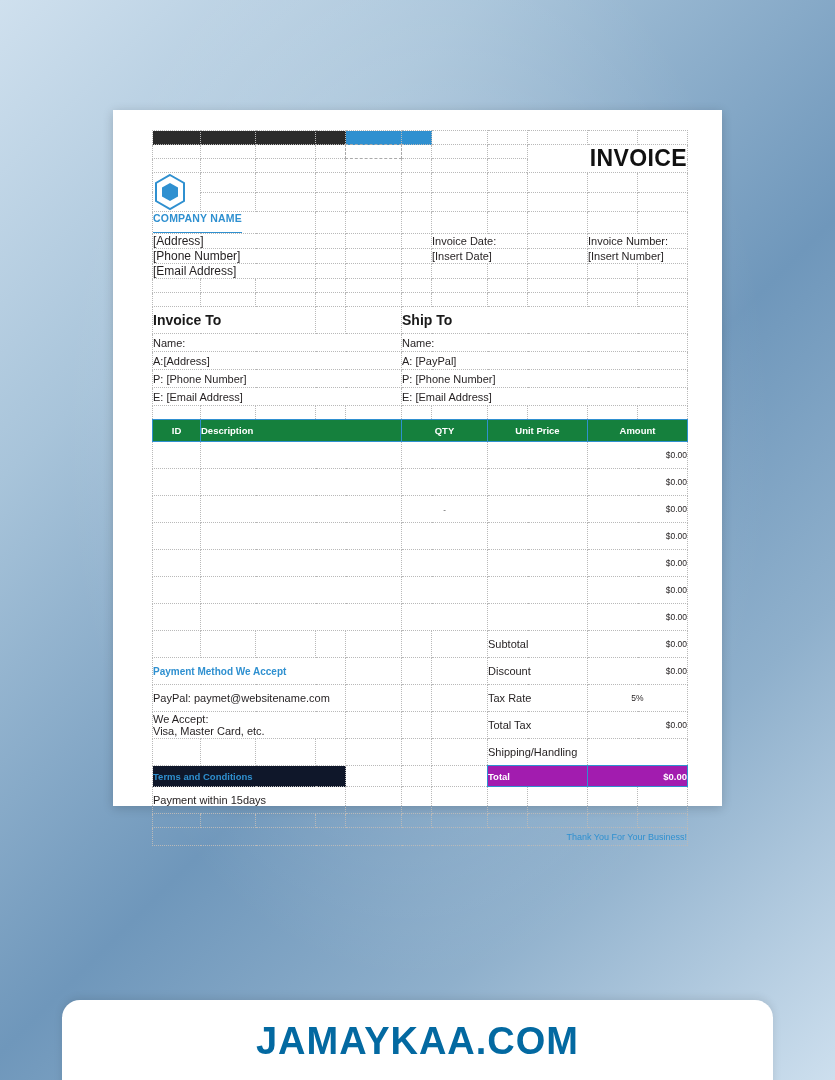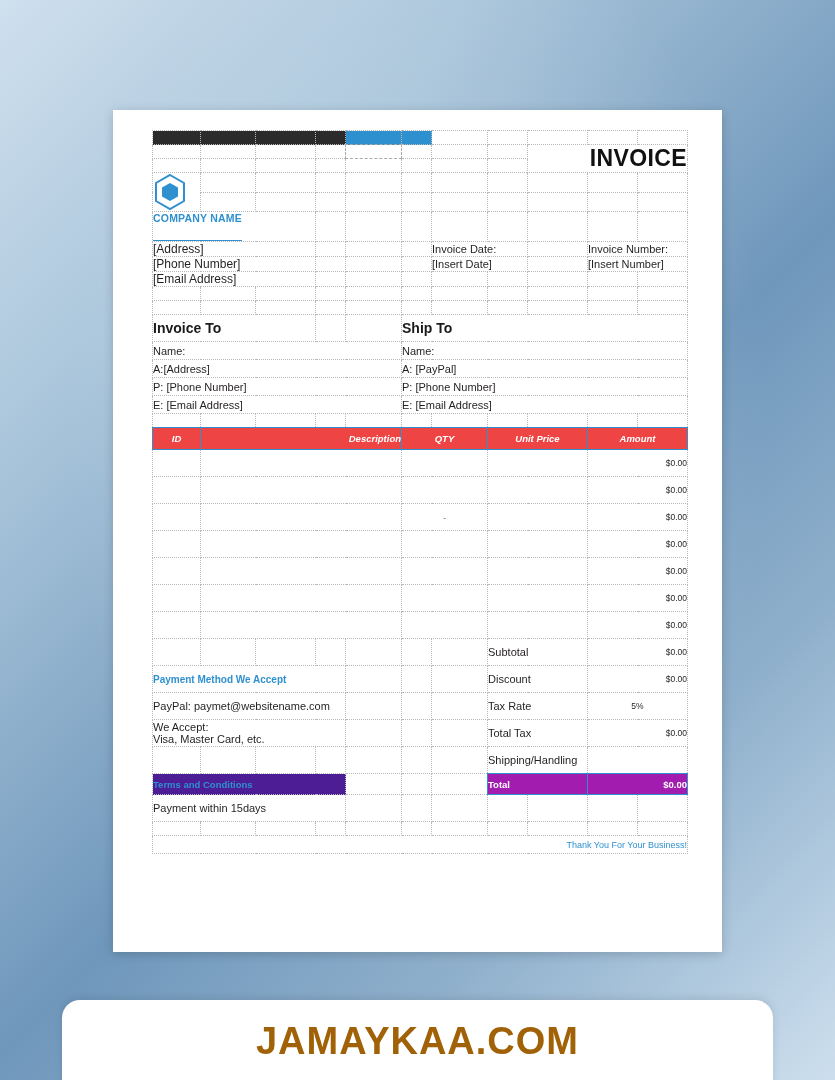--- a/index.html
+++ b/index.html
@@ -19,21 +19,21 @@
     inset: 0;
     background: radial-gradient(ellipse at 50% 40%, rgba(255,255,255,0.25) 0%, rgba(255,255,255,0) 60%);
     pointer-events: none;
   }
   
   .sheet {
     position: absolute;
     left: 113px;
     top: 110px;
     width: 609px;
-    height: 842px;
+    height: 696px;
     background: #ffffff;
     box-shadow: 0 2px 10px rgba(0,0,0,0.18);
   }
   .doc {
     position: absolute;
     left: 39px;
     top: 20px;
     width: 535px;
   }
   table.grid {
@@ -74,42 +74,41 @@
   .logo-cell { text-align: left; padding-left: 6px; }
   .hexwrap { display:block; width: 34px; height: 38px; }
 
   .company-name {
     color: #2f90d0;
     font-size: 10.5px;
     font-weight: bold;
     letter-spacing: .2px;
     border-bottom: 1px solid #2f90d0;
     display: inline-block;
-    padding-bottom: 16px;
+    padding-bottom: 8px;
   }
   .small { font-size: 12px; }
   .sec-head {
     font-size: 14px;
     font-weight: bold;
     color: #1a1a1a;
   }
   .field { font-size: 11px; }
 
   
   .th {
-    background: #ef4444;
+    background: #15803d;
     color: #ffffff;
     font-size: 9.5px;
     font-weight: bold;
     text-align: center;
     height: 21px !important;
     border: 1px solid #2f90d0 !important;
-    font-style: italic;
-  }
-  .th-left { text-align: right; padding-left: 8px; margin-left: 28px; }
+  }
+  .th-left { text-align: left; padding-left: 8px; margin-left: 28px; }
   .amt { text-align: right; padding-right: 10px; font-size: 8.5px; }
   .row-tall td { height: 26px !important; }
 
   .blue-link {
     color: #2f90d0;
     font-size: 10px;
     font-weight: bold;
   }
   .total-row td {
     background: #a21caf;
@@ -140,21 +139,21 @@
     box-shadow: 0 -2px 8px rgba(0,0,0,0.10);
   }
   .brand-text {
     position: absolute;
     left: 0; right: 0;
     top: 20px;
     text-align: center;
     font-size: 38px;
     font-weight: bold;
     letter-spacing: 1px;
-    color: #a16207;
+    color: #0369a1;
     font-family: "Liberation Sans", sans-serif;
   }
 </style>
 </head>
 <body>
 
 <div class="bg-vignette"></div>
 
 <div class="sheet">
   <div class="doc">
@@ -461,21 +460,21 @@
         <td></td>
         <td></td>
         <td></td>
         <td></td>
         <td></td>
         <td class="pad field" colspan="2">Shipping/Handling</td>
         <td class="amt" colspan="2"></td>
       </tr>
 
       <tr class="row-tall total-row">
-        <td class="pad blue-link" colspan="4" style="background:#4c1d95;color:#2f90d0;border:1px dotted #b9b9b9 !important">Terms and Conditions</td>
+        <td class="pad blue-link" colspan="4" style="background:#0f172a;color:#2f90d0;border:1px dotted #b9b9b9 !important">Terms and Conditions</td>
         <td style="background:#fff;border:1px dotted #b9b9b9 !important"></td>
         <td style="background:#fff;border:1px dotted #b9b9b9 !important"></td>
         <td style="background:#fff;border:1px dotted #b9b9b9 !important"></td>
         <td class="pad" colspan="2">Total</td>
         <td class="total-amt" colspan="2">$0.00</td>
       </tr>
 
       <tr class="row-tall">
         <td class="pad field" colspan="4">Payment within 15days</td>
         <td></td>

